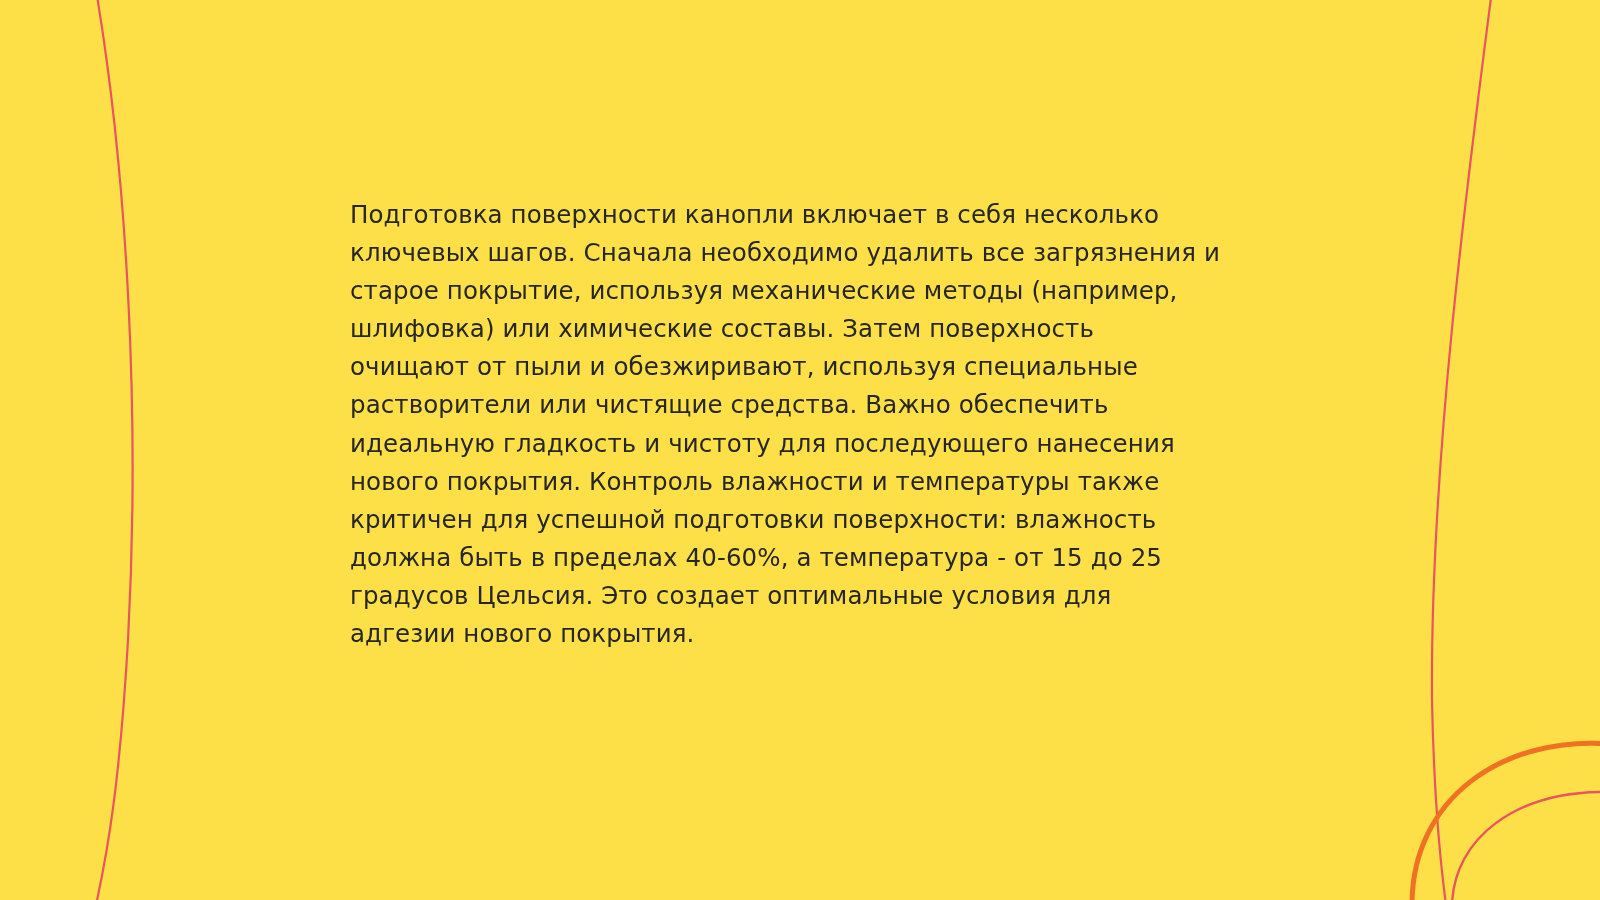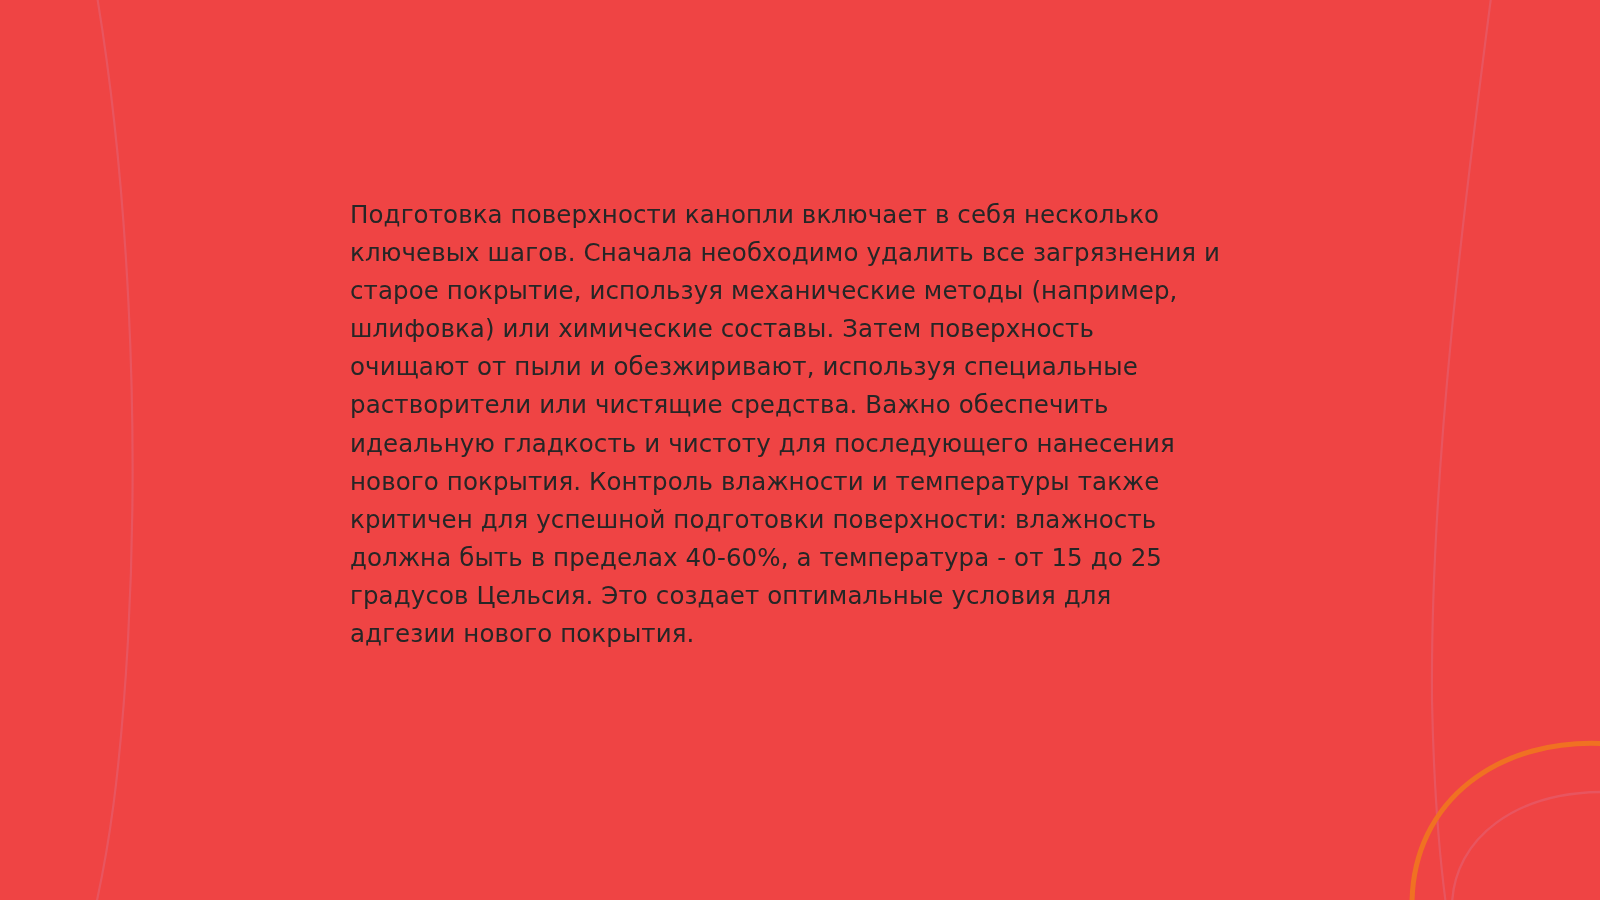--- a/index.html
+++ b/index.html
@@ -12,21 +12,21 @@
     height: 900px;
     background: #fffefb;
     font-family: "DejaVu Sans", sans-serif;
     overflow: hidden;
   }
 
   .slide {
     position: relative;
     width: 1600px;
     height: 900px;
-    background: #ef4444;
+    background: #fde047;
     overflow: hidden;
   }
 
   
   .deco-layer {
     position: absolute;
     left: 0;
     top: 0;
     width: 1600px;
     height: 900px;

